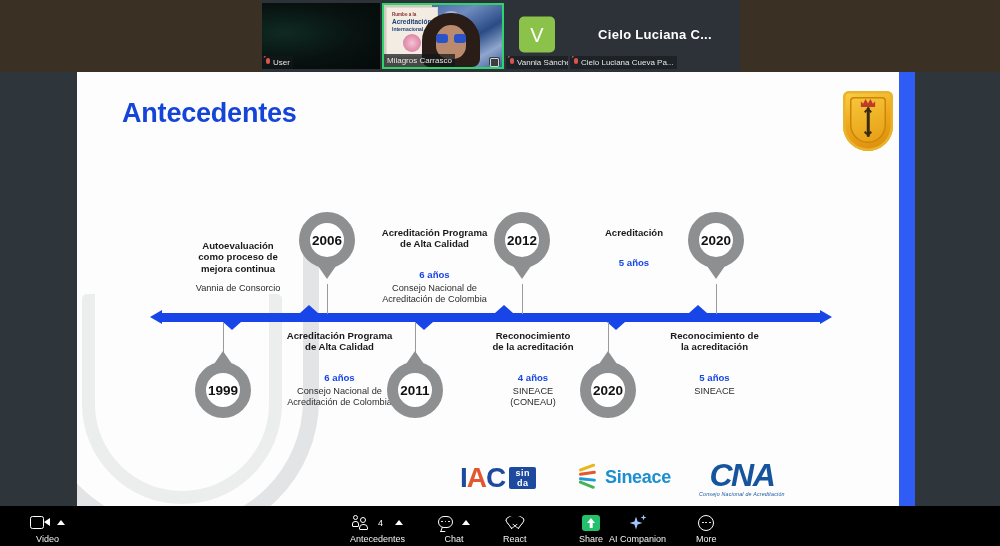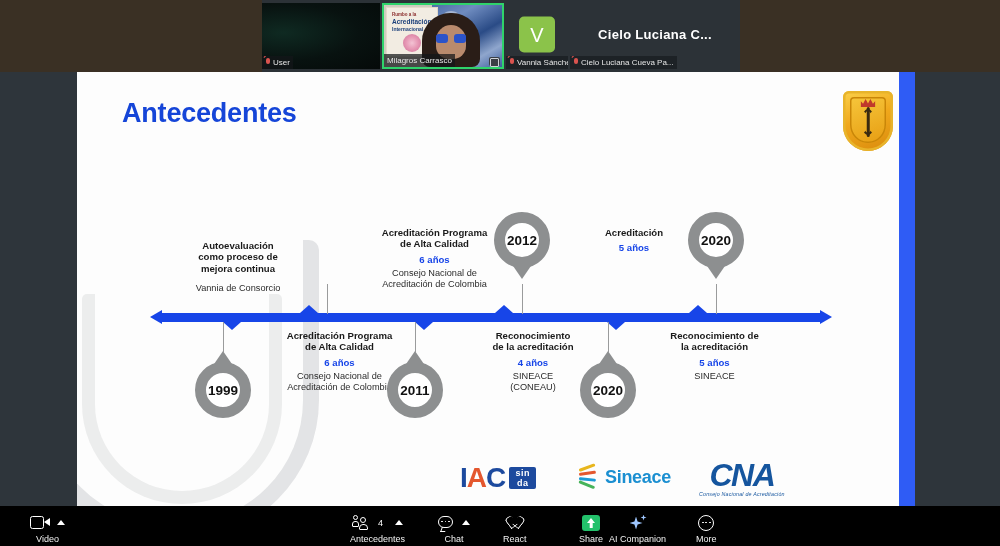--- a/index.html
+++ b/index.html
@@ -200,21 +200,21 @@
   .pin.up .tail { bottom:-11px; border-top:16px solid #8d8f90; }
   .pin.dn .tail { top:-11px; border-bottom:16px solid #8d8f90; }
   .pin .yr {
     position:absolute; inset:0; display:flex; align-items:center; justify-content:center;
     font-size:13.5px; font-weight:700; color:#111;
   }
   .stem { position:absolute; width:1px; background:#9a9b9c; }
 
   .ev { position:absolute; text-align:center; line-height:1.18; }
   .ev .hl { font-size:9.6px; font-weight:700; color:#1a1a1a; }
-  .ev .yrs { font-size:9.6px; font-weight:700; color:#1745e8; margin-top:4px; }
+  .ev .yrs { font-size:9.6px; font-weight:700; color:#1745e8; margin-top:19px; }
   .ev .sub { font-size:9.2px; color:#2b2b2b; margin-top:3px; }
 
   
   .logos { position:absolute; left:0; right:16px; bottom:4px; height:42px; }
   .logo-iac { position:absolute; left:383px; top:2px; display:flex; align-items:center; gap:4px; }
   .logo-iac .iac {
     font-size:28px; font-weight:800; letter-spacing:-1px; color:#1d4a9e;
   }
   .logo-iac .iac .a { color:#e4572e; }
   .logo-iac .sq {
@@ -388,20 +388,25 @@
         <div class="notch up" style="left:527px"></div>
         <div class="notch dn" style="left:445px"></div>
       </div>
 
       <div class="ev" style="left:102px; top:168px; width:118px;">
         <div class="hl">Autoevaluación<br>como proceso de<br>mejora continua</div>
         <div class="sub" style="margin-top:9px">Vannia de Consorcio</div>
       </div>
 
       <div class="stem" style="left:250px; top:212px; height:30px;"></div>
+      <div class="pin up" style="left:222px; top:140px;">
+        <div class="ring"></div>
+          <div class="tail"></div>
+        <div class="yr">2006</div>
+      </div>
       <div class="ev" style="left:290px; top:155px; width:135px;">
         <div class="hl">Acreditación Programa<br>de Alta Calidad</div>
         <div class="yrs">6 años</div>
         <div class="sub">Consejo Nacional de<br>Acreditación de Colombia</div>
       </div>
 
       <div class="stem" style="left:445px; top:212px; height:30px;"></div>
       <div class="pin up" style="left:417px; top:140px;">
         <div class="ring"></div>
           <div class="tail"></div>

